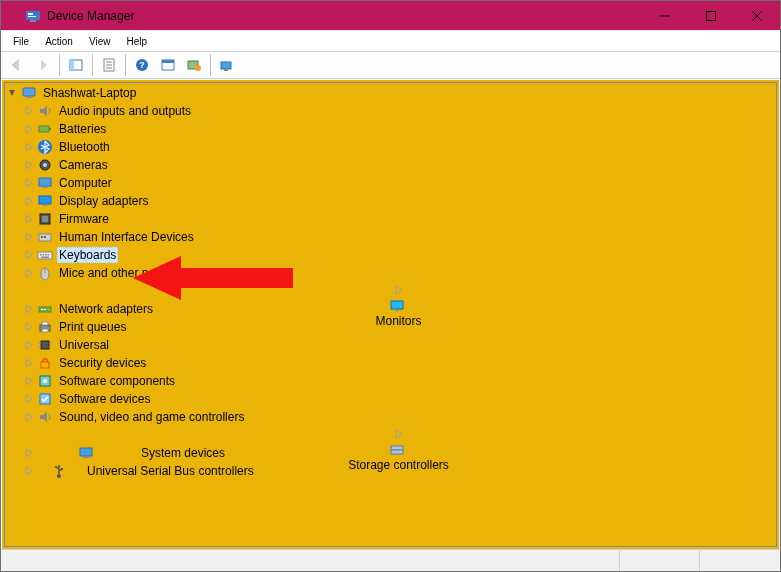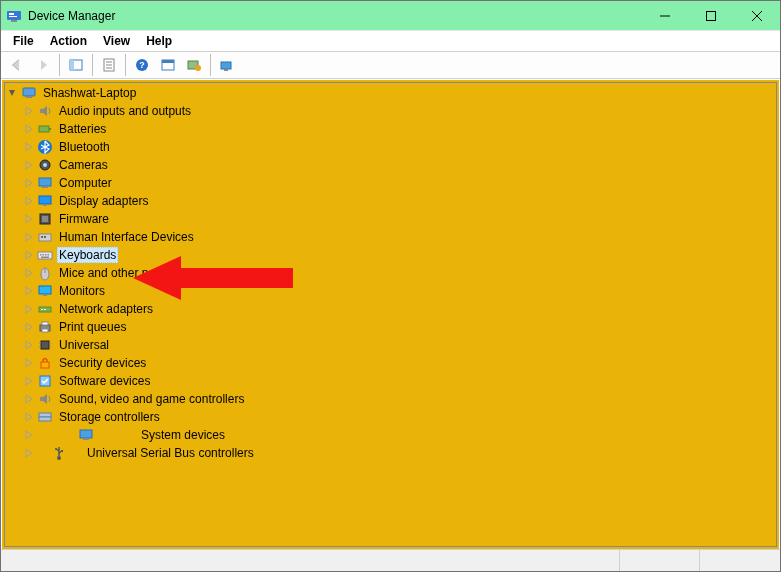--- a/index.html
+++ b/index.html
@@ -13,41 +13,40 @@
     border: 1px solid #707070;
     display: flex;
     flex-direction: column;
     position: relative;
     overflow: hidden;
   }
   .titlebar {
     height: 30px;
     display: flex;
     align-items: center;
-    padding-left: 5px;
-    background: #86efac;
+    padding-left: 24px;
+    background: #be185d;
     border-bottom: 1px solid #e8e8e8;
   }
   .titlebar .app-icon {
     width: 16px; height: 16px; margin-right: 6px;
   }
   .titlebar .title { flex: 1; font-size: 12px; }
   .winbtns { display: flex; height: 100%; }
   .winbtn {
     width: 46px; height: 100%;
     display: flex; align-items: center; justify-content: center;
     font-family: "Segoe UI Symbol", sans-serif;
   }
   .menubar {
     height: 20px;
     display: flex;
     align-items: center;
     padding: 0 4px;
-    font-size: 12px;
-    font-weight: bold;
+    font-size: 10px;
   }
   .menubar .menuitem { padding: 2px 8px; }
   .toolbar {
     height: 28px;
     display: flex;
     align-items: center;
     padding: 2px 4px;
     border-top: 1px solid #d0d0d0;
     border-bottom: 1px solid #d0d0d0;
     background: #fdfdfd;
@@ -371,21 +370,21 @@
             </svg>
           </span>
           <span class="node-icon">
             <svg width="16" height="16">
               <ellipse cx="8" cy="9" rx="4" ry="6" fill="#ccc" stroke="#888"></ellipse>
               <line x1="8" y1="3" x2="8" y2="8" stroke="#888"></line>
             </svg>
           </span>
           <span class="node-label">Mice and other pointing devices</span>
         </div>
-        <div class="node" style="padding-left: 16px;">
+        <div class="node" style="padding-left: 16px; flex-direction: column;">
           <span class="expander">
             <svg width="10" height="10">
               <path d="M2 1 L8 5 L2 9 Z" fill="none" stroke="#a0a0a0" stroke-width="1"></path>
             </svg>
           </span>
           <span class="node-icon">
             <svg width="16" height="16">
               <rect x="2" y="3" width="12" height="8" fill="#29b6f6" stroke="#0277bd"></rect>
               <rect x="6" y="11" width="4" height="2" fill="#888"></rect>
             </svg>
@@ -454,41 +453,55 @@
           <span class="node-label">Security devices</span>
         </div>
         <div class="node" style="padding-left: 16px;">
           <span class="expander">
             <svg width="10" height="10">
               <path d="M2 1 L8 5 L2 9 Z" fill="none" stroke="#a0a0a0" stroke-width="1"></path>
             </svg>
           </span>
           <span class="node-icon">
             <svg width="16" height="16">
+              <rect x="3" y="3" width="10" height="10" fill="#80cbc4" stroke="#00796b"></rect>
+              <circle cx="8" cy="8" r="2" fill="#fff"></circle>
+            </svg>
+          </span>
+          <span class="node-label">Software components</span>
+        </div>
+        <div class="node" style="padding-left: 16px;">
+          <span class="expander">
+            <svg width="10" height="10">
+              <path d="M2 1 L8 5 L2 9 Z" fill="none" stroke="#a0a0a0" stroke-width="1"></path>
+            </svg>
+          </span>
+          <span class="node-icon">
+            <svg width="16" height="16">
               <rect x="3" y="3" width="10" height="10" fill="#90caf9" stroke="#1976d2"></rect>
               <path d="M5 8 L7 10 L11 6" fill="none" stroke="#fff" stroke-width="1.5"></path>
             </svg>
           </span>
           <span class="node-label">Software devices</span>
         </div>
         <div class="node" style="padding-left: 16px;">
           <span class="expander">
             <svg width="10" height="10">
               <path d="M2 1 L8 5 L2 9 Z" fill="none" stroke="#a0a0a0" stroke-width="1"></path>
             </svg>
           </span>
           <span class="node-icon">
             <svg width="16" height="16">
               <path d="M3 6 L6 6 L10 3 L10 13 L6 10 L3 10 Z" fill="#888"></path>
               <path d="M12 5 Q14 8 12 11" fill="none" stroke="#888"></path>
             </svg>
           </span>
           <span class="node-label">Sound, video and game controllers</span>
         </div>
-        <div class="node" style="padding-left: 16px;">
+        <div class="node" style="padding-left: 16px; flex-direction: column;">
           <span class="expander">
             <svg width="10" height="10">
               <path d="M2 1 L8 5 L2 9 Z" fill="none" stroke="#a0a0a0" stroke-width="1"></path>
             </svg>
           </span>
           <span class="node-icon">
             <svg width="16" height="16">
               <rect x="2" y="4" width="12" height="4" fill="#b0c4de" stroke="#6080a0"></rect>
               <rect x="2" y="8" width="12" height="4" fill="#b0c4de" stroke="#6080a0"></rect>
             </svg>

